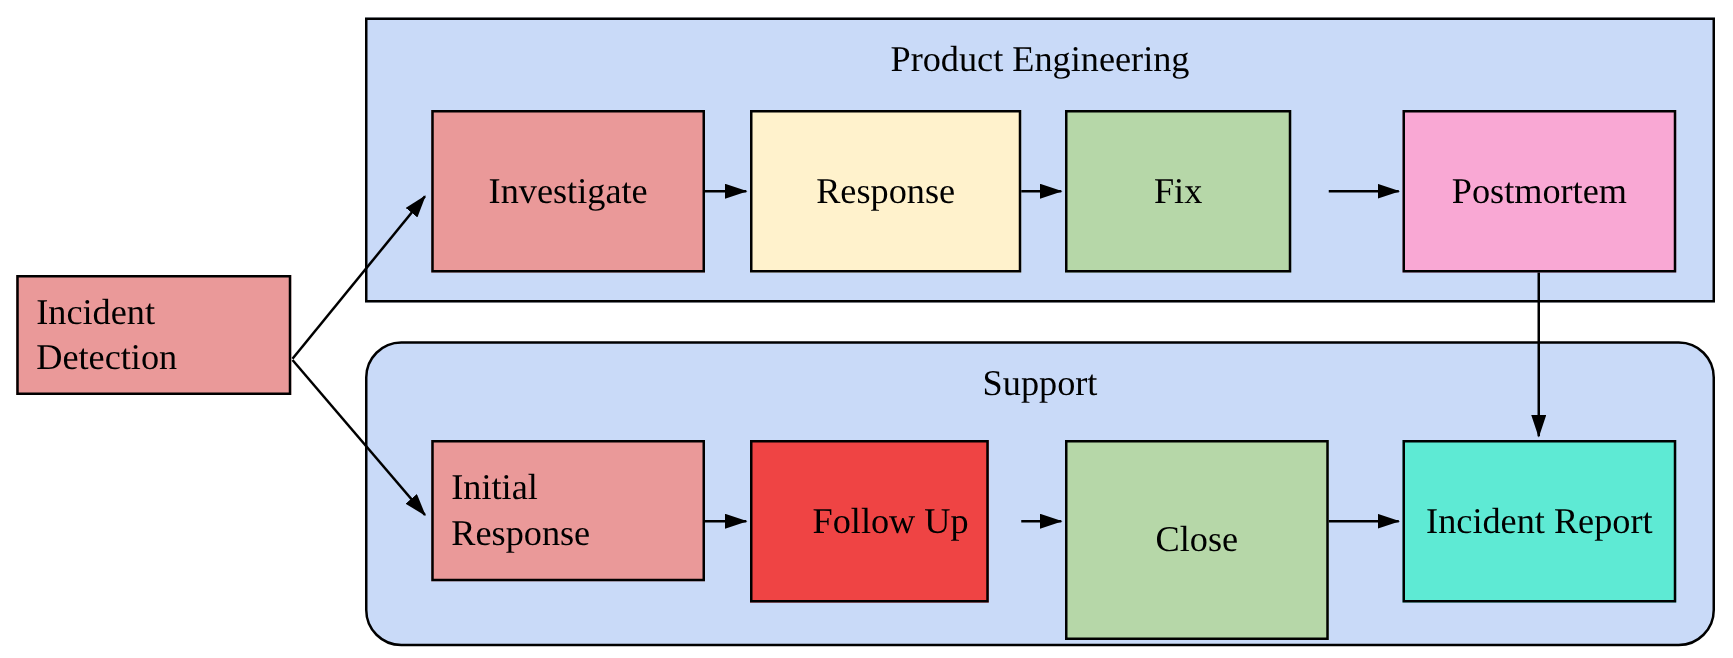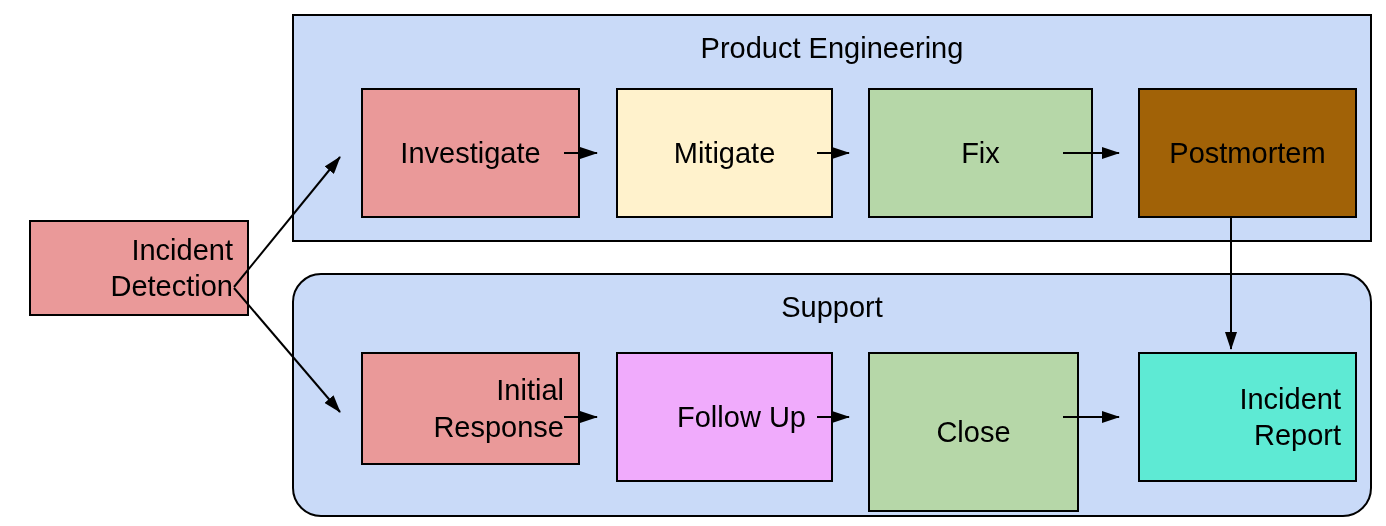--- a/index.html
+++ b/index.html
@@ -7,20 +7,21 @@
     padding: 0;
     background: #ffffff;
     font-family: "Liberation Sans", sans-serif;
   }
   .canvas {
     position: relative;
     width: 1386px;
     height: 526px;
     background: #ffffff;
     overflow: hidden;
+    font-family: Liberation Serif, serif;
   }
   .lane {
     position: absolute;
     border: 2px solid #000000;
     box-sizing: border-box;
   }
   .lane-title {
     position: absolute;
     left: 0;
     right: 0;
@@ -30,26 +31,25 @@
     color: #000000;
     line-height: 1.25;
   }
   .node {
     position: absolute;
     border: 2px solid #000000;
     box-sizing: border-box;
     display: flex;
     align-items: center;
     justify-content: center;
-    text-align: right;
+    text-align: left;
     font-size: 29px;
     color: #000000;
     line-height: 1.25;
     padding: 0 14px;
-    margin-left: 16px;
   }
   .arrow-layer {
     position: absolute;
     left: 0;
     top: 0;
     width: 1386px;
     height: 526px;
     pointer-events: none;
   }
 </style>
@@ -63,29 +63,29 @@
   </div>
 
   <div class="lane" style="left: 292px; top: 273px; width: 1080px; height: 244px; background-color: rgb(201, 218, 248); border-radius: 29px;">
     <div class="lane-title">Support</div>
   </div>
 
   <div class="node" style="left: 13px; top: 220px; width: 220px; height: 96px; background-color: rgb(234, 153, 153);">Incident Detection</div>
 
   <div class="node" style="left: 345px; top: 88px; width: 219px; height: 130px; background-color: rgb(234, 153, 153);">Investigate</div>
 
-  <div class="node" style="left: 600px; top: 88px; width: 217px; height: 130px; background-color: rgb(255, 242, 204);">Mitigate</div>
+  <div class="node" style="left: 600px; top: 88px; width: 217px; height: 130px; background-color: rgb(255, 242, 204);">Response</div>
 
-  <div class="node" style="left: 852px; top: 88px; width: 225px; height: 130px; background-color: rgb(182, 215, 168);">Fix</div>
+  <div class="node" style="left: 852px; top: 88px; width: 181px; height: 130px; background-color: rgb(182, 215, 168);">Fix</div>
 
-  <div class="node" style="left: 1122px; top: 88px; width: 219px; height: 130px; background-color: #a16207;">Postmortem</div>
+  <div class="node" style="left: 1122px; top: 88px; width: 219px; height: 130px; background-color: #f9a8d4;">Postmortem</div>
 
   <div class="node" style="left: 345px; top: 352px; width: 219px; height: 113px; background-color: rgb(234, 153, 153);">Initial Response</div>
 
-  <div class="node" style="left: 600px; top: 352px; width: 217px; height: 130px; background-color: #f0abfc; padding-left: 48px;">Follow Up</div>
+  <div class="node" style="left: 600px; top: 352px; width: 191px; height: 130px; background-color: #ef4444; padding-left: 48px;">Follow Up</div>
 
   <div class="node" style="left: 852px; top: 352px; width: 211px; height: 160px; background-color: rgb(182, 215, 168);">Close</div>
 
   <div class="node" style="left: 1122px; top: 352px; width: 219px; height: 130px; background-color: #5eead4;">Incident Report</div>
 
   <svg class="arrow-layer" width="1386" height="526" viewBox="0 0 1386 526">
     <defs>
       <marker id="arrowhead" markerWidth="9" markerHeight="6" refX="8.5" refY="3" orient="auto" markerUnits="strokeWidth">
         <path d="M0,0 L9,3 L0,6 Z" fill="#000000"></path>
       </marker>

